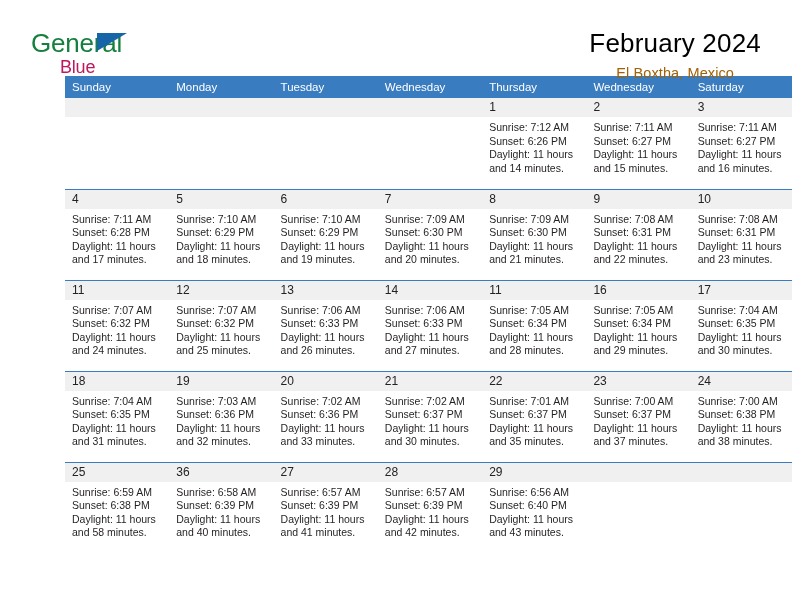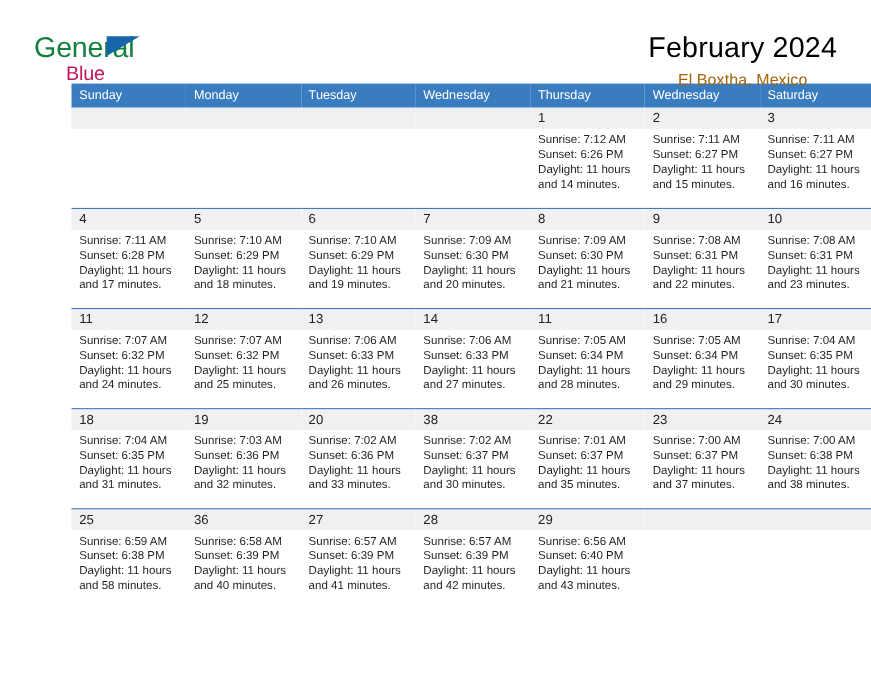--- a/index.html
+++ b/index.html
@@ -358,21 +358,21 @@
           <td>
             <div class="daynum">20</div>
             <div class="dayinfo">
               <div>Sunrise: 7:02 AM</div>
               <div>Sunset: 6:36 PM</div>
               <div>Daylight: 11 hours</div>
               <div>and 33 minutes.</div>
             </div>
           </td>
           <td>
-            <div class="daynum">38</div>
+            <div class="daynum">21</div>
             <div class="dayinfo">
               <div>Sunrise: 7:02 AM</div>
               <div>Sunset: 6:37 PM</div>
               <div>Daylight: 11 hours</div>
               <div>and 30 minutes.</div>
             </div>
           </td>
           <td>
             <div class="daynum">22</div>
             <div class="dayinfo">

